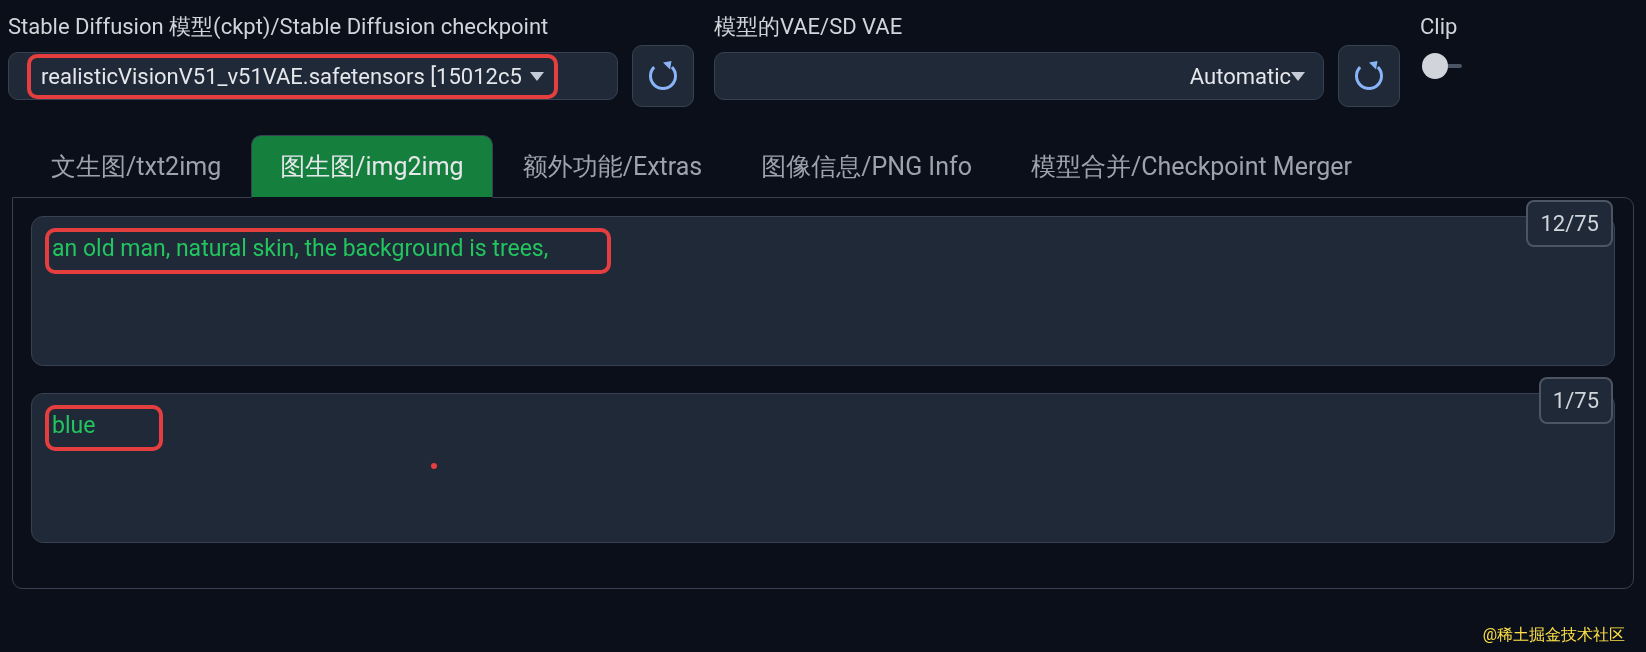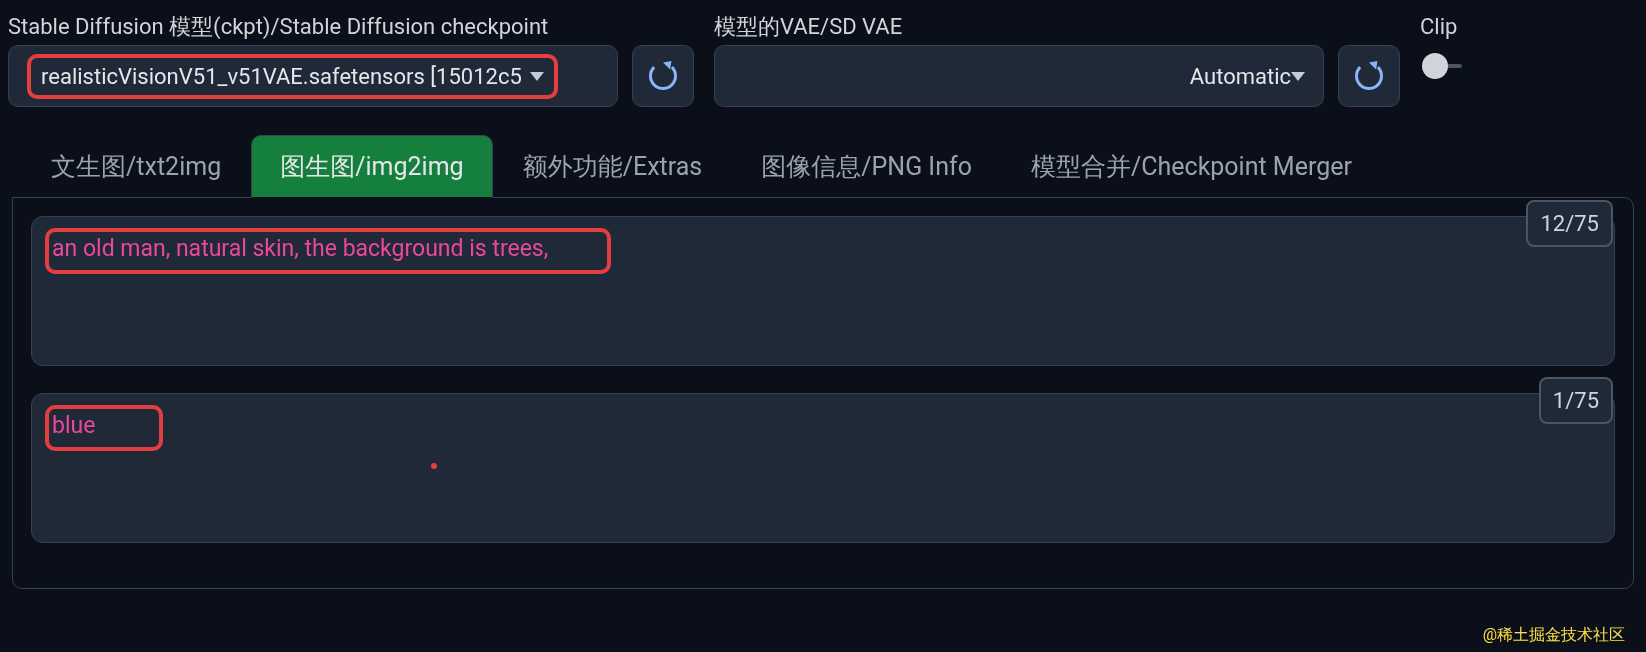--- a/index.html
+++ b/index.html
@@ -31,21 +31,21 @@
   }
   .select-row {
     display: flex;
     gap: 14px;
     align-items: center;
   }
   .select-box {
     background: #1f2937;
     border: 1px solid #374151;
     border-radius: 10px;
-    height: 62px;
+    height: 48px;
     display: flex;
     align-items: center;
     padding: 0 18px;
     color: #e5e7eb;
     font-size: 22px;
     cursor: pointer;
     justify-content: space-between;
   }
   .select-box.checkpoint {
     width: 610px;
@@ -165,21 +165,21 @@
     position: relative;
     margin-bottom: 22px;
   }
   .prompt-box {
     background: #1f2937;
     border: 1px solid #374151;
     border-radius: 12px;
     min-height: 150px;
     padding: 18px 20px;
     font-size: 23px;
-    color: #ec4899;
+    color: #22c55e;
     width: 100%;
     resize: none;
     font-family: inherit;
     outline: none;
   }
   .neg-box { min-height: 150px; }
   .token-counter {
     position: absolute;
     top: -16px;
     right: 2px;

